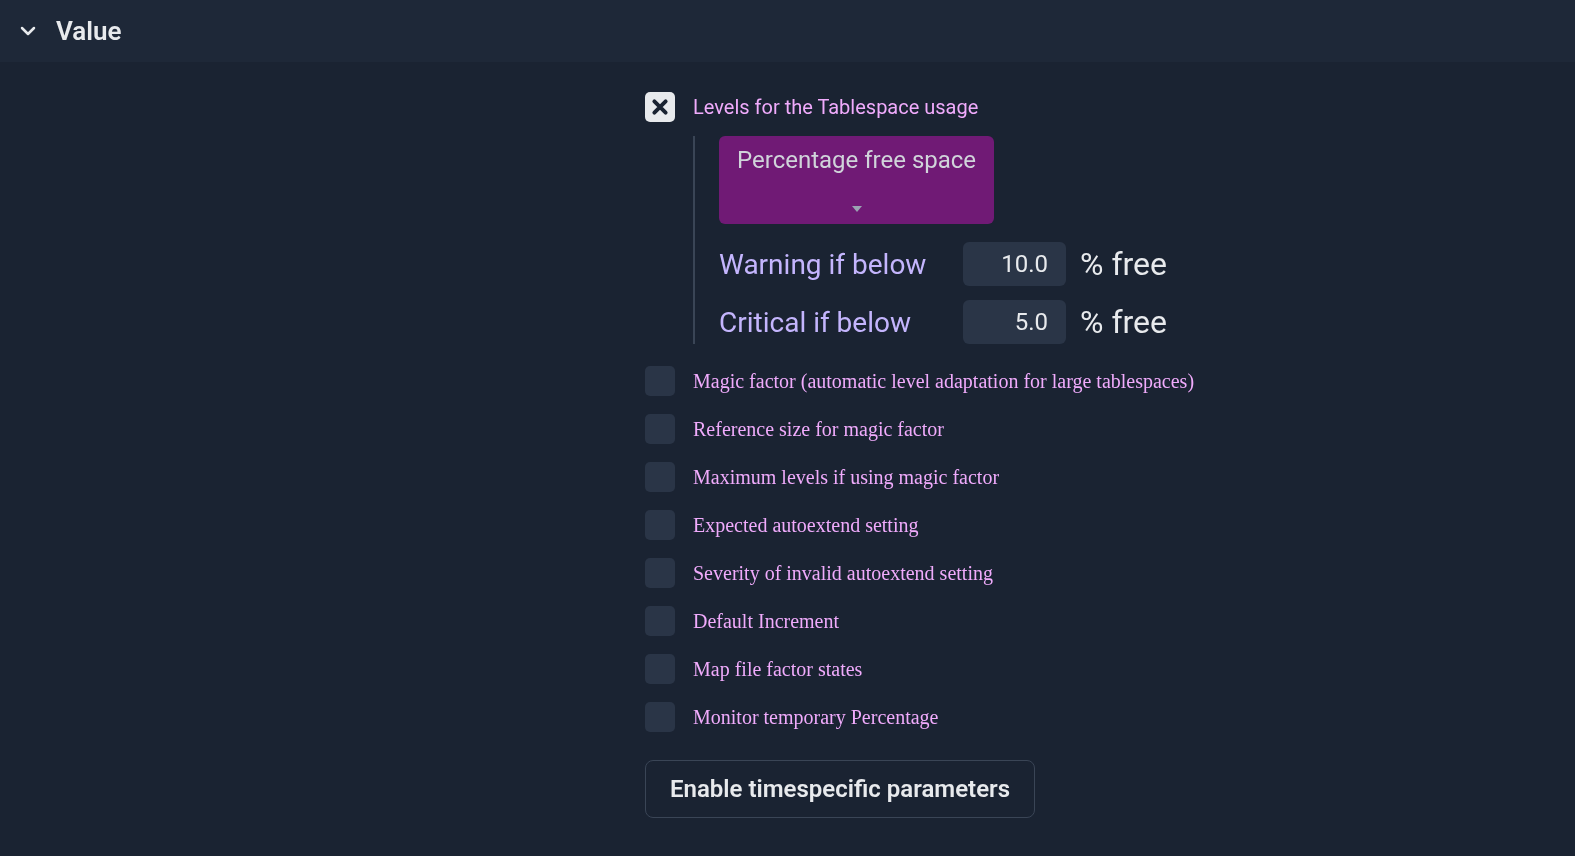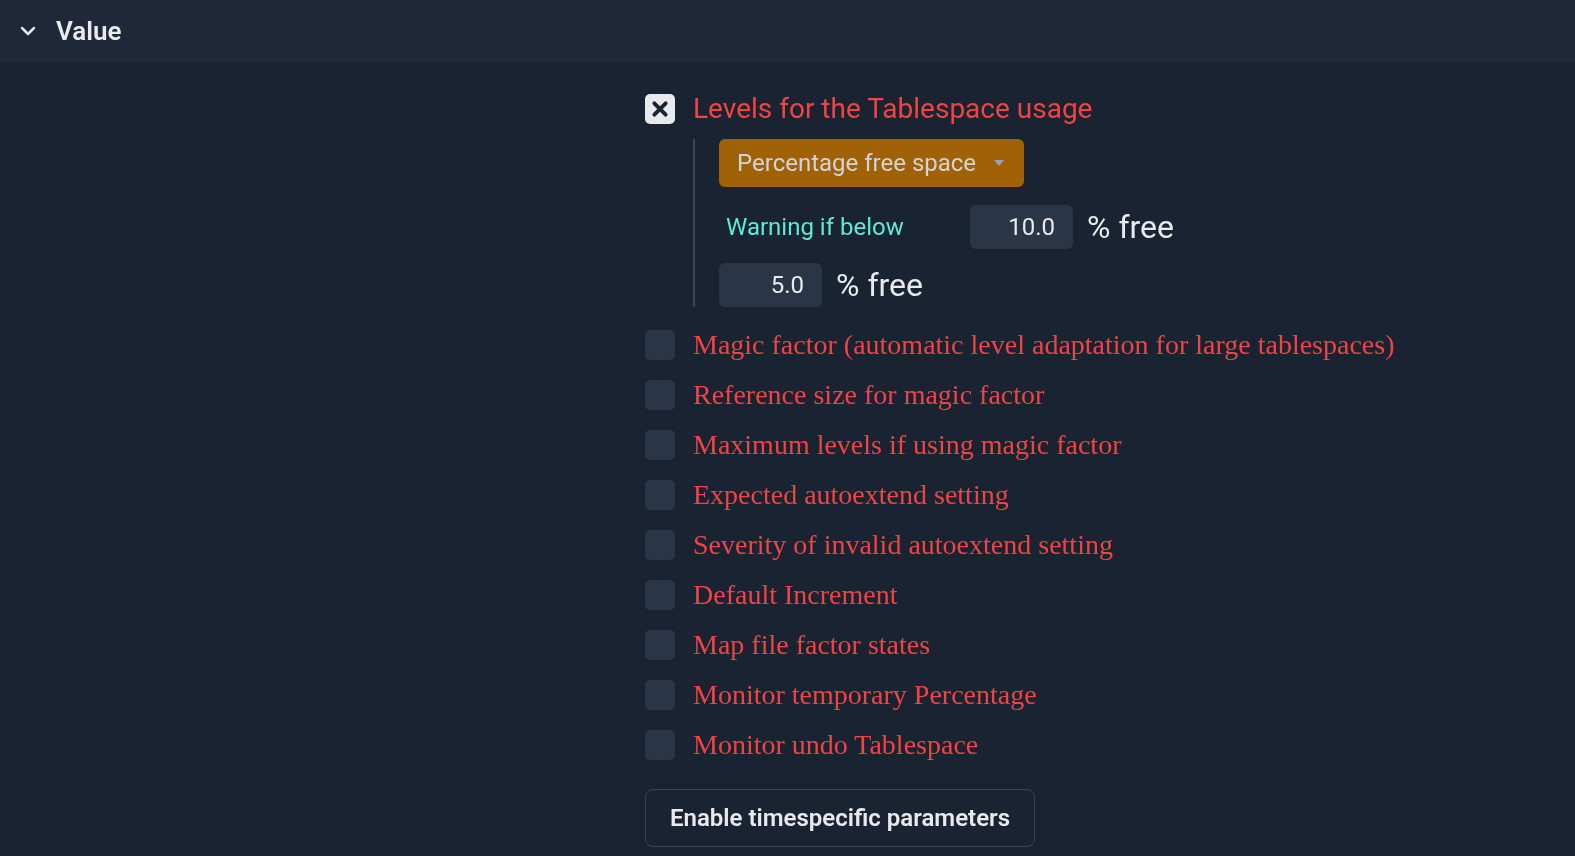--- a/index.html
+++ b/index.html
@@ -60,57 +60,57 @@
       flex-shrink: 0;
     }
     .checkbox.checked {
       background-color: #e8eaed;
     }
     .checkbox.checked svg {
       width: 18px;
       height: 18px;
     }
     .option-label {
-      font-size: 28px;
-      color: #ef4444;
+      font-size: 20px;
+      color: #f0abfc;
     }
     .nested-block {
       margin-left: 48px;
       border-left: 2px solid #3a4556;
       padding-left: 24px;
       margin-top: 14px;
       margin-bottom: 22px;
     }
     .dropdown {
-      background-color: #a16207;
+      background-color: #701a75;
       border-radius: 6px;
       padding: 10px 18px;
       display: inline-flex;
       align-items: center;
-      gap: 16px;
+      gap: 30px;
       font-size: 24px;
       color: #d0d4da;
       cursor: pointer;
       margin-bottom: 18px;
+      flex-direction: column;
     }
     .dropdown-caret {
       width: 14px;
       height: 10px;
     }
     .input-row {
       display: flex;
       align-items: center;
       gap: 14px;
       margin-bottom: 14px;
     }
     .input-label {
-      font-size: 24px;
-      color: #5eead4;
+      font-size: 28px;
+      color: #c4b5fd;
       width: 230px;
-      margin-left: 7px;
     }
     .number-input {
       background-color: #2a3547;
       border: none;
       border-radius: 6px;
       color: #e8eaed;
       font-size: 24px;
       padding: 8px 18px;
       width: 103px;
       text-align: right;
@@ -171,20 +171,21 @@
       </svg>
     </div>
 
     <div class="input-row">
       <span class="input-label">Warning if below</span>
       <input class="number-input" type="text" value="10.0" style="">
       <span class="unit-label">% free</span>
     </div>
 
     <div class="input-row">
+      <span class="input-label">Critical if below</span>
       <input class="number-input" type="text" value="5.0" style="">
       <span class="unit-label">% free</span>
     </div>
   </div>
 
   <div class="checkbox-list">
     <div class="option-row">
       <div class="checkbox"></div>
       <span class="option-label">Magic factor (automatic level adaptation for large tablespaces)</span>
     </div>
@@ -209,21 +210,17 @@
       <span class="option-label">Default Increment</span>
     </div>
     <div class="option-row">
       <div class="checkbox"></div>
       <span class="option-label">Map file factor states</span>
     </div>
     <div class="option-row">
       <div class="checkbox"></div>
       <span class="option-label">Monitor temporary Percentage</span>
     </div>
-    <div class="option-row">
-      <div class="checkbox"></div>
-      <span class="option-label">Monitor undo Tablespace</span>
-    </div>
   </div>
 
   <button class="enable-button">Enable timespecific parameters</button>
 
 </div>
 
 </body></html>

